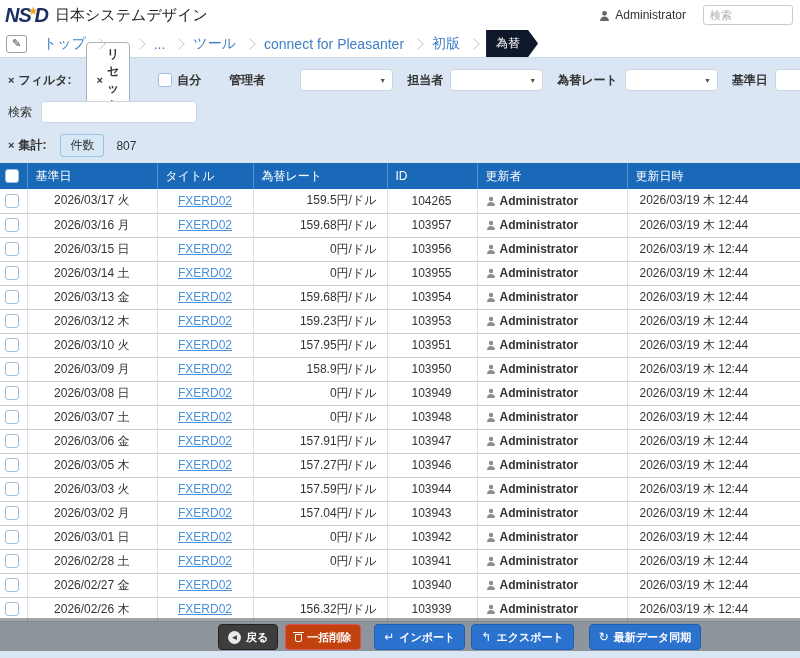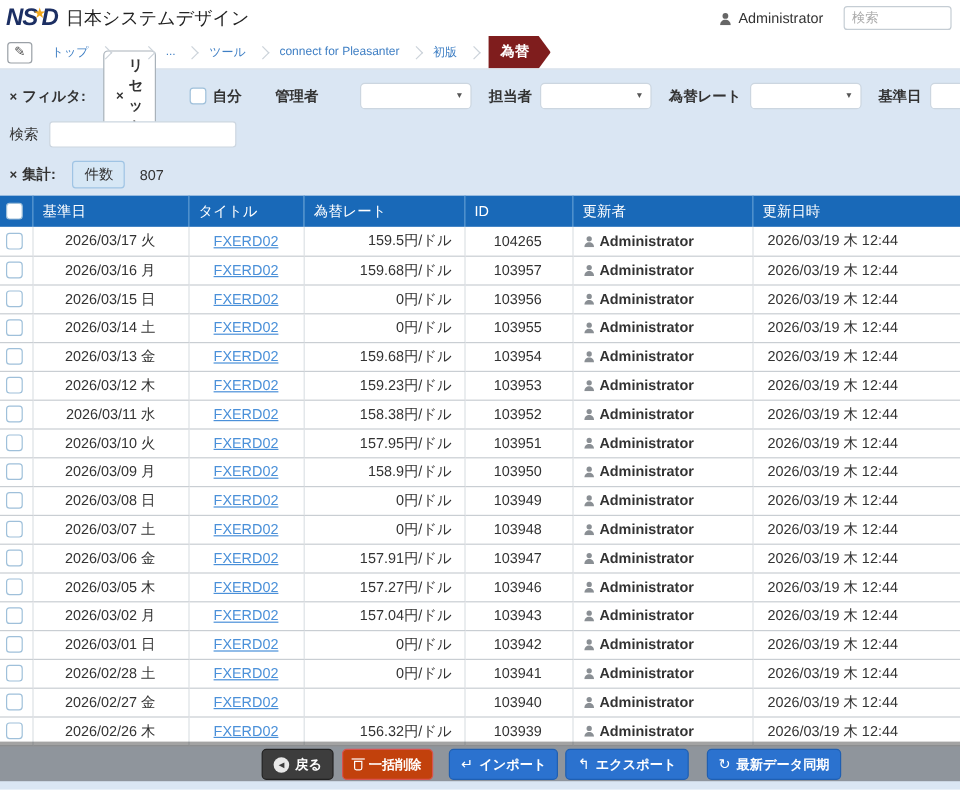--- a/index.html
+++ b/index.html
@@ -14,23 +14,23 @@
   .topbar { height:30px; background:#fff; display:flex; align-items:center; padding:0 5px; }
   .logo { display:flex; align-items:flex-end; font-style:italic; font-weight:bold; font-size:20px; color:#1c2f63; letter-spacing:-1px; line-height:1; }
   .logo .star { color:#f2a71b; font-size:12px; margin:0 -3px 8px -3px; font-style:normal; }
   .brand-name { font-size:15px; color:#222; margin-left:7px; }
   .user-area { margin-left:auto; display:flex; align-items:center; gap:5px; font-size:12px; color:#333; }
   .search-top { width:90px; height:20px; border:1px solid #c5cdd4; border-radius:3px; font-size:11px; padding:0 6px; margin-left:12px; margin-right:2px; font-family:inherit; color:#333; background:#fff; }
   .search-top::placeholder { color:#aaa; }
   
   .breadcrumb { height:28px; background:#fff; display:flex; align-items:center; padding:0 6px; border-bottom:1px solid #cdd9e6; }
   .edit-btn { width:21px; height:18px; border:1px solid #9aa0a6; border-radius:3px; background:#fff; display:flex; align-items:center; justify-content:center; font-size:11px; color:#444; margin-right:6px; cursor:pointer; }
-  .crumb { color:#3f7fc4; font-size:10px; margin:0 10px; cursor:pointer; white-space:nowrap; }
+  .crumb { color:#3f7fc4; font-size:14px; margin:0 10px; cursor:pointer; white-space:nowrap; }
   .chev { width:8px; height:8px; border-top:1px solid #ccd3da; border-right:1px solid #ccd3da; transform:rotate(45deg); flex:none; }
-  .pennant { background:#7f1d1d; color:#fff; font-size:12px; font-weight:bold; padding:5px 18px 5px 10px; margin-left:8px;
+  .pennant { background:#0f172a; color:#fff; font-size:12px; font-weight:normal; padding:5px 18px 5px 10px; margin-left:8px;
     clip-path:polygon(0 0, calc(100% - 10px) 0, 100% 50%, calc(100% - 10px) 100%, 0 100%); }
   
   .filter-row { display:flex; align-items:center; margin:10px 0 0 8px; font-size:12px; height:24px; }
   .lbl { font-weight:bold; color:#333; white-space:nowrap; }
   .x-icon { font-weight:bold; font-size:11px; margin-right:4px; }
   .reset-btn { background:#fff; border:1px solid #a9b2ba; border-radius:4px; font-size:12px; font-weight:bold; color:#333; padding:3px 10px; margin-left:14px; display:flex; align-items:center; gap:4px; cursor:pointer; }
   .checkbox { width:14px; height:14px; border:1px solid #9fc0da; border-radius:3px; background:#fff; flex:none; cursor:pointer; }
   .self-box { margin-left:28px; }
   .self-lbl { margin-left:5px; }
   .filter-field { display:flex; align-items:center; }
@@ -261,34 +261,20 @@
         <td class="c-updater"><svg width="10" height="10" viewBox="0 0 10 10">
             <circle cx="5" cy="3" r="2.2" fill="#8a8f94"></circle>
             <path d="M1 10c0-2.6 1.8-4.1 4-4.1s4 1.5 4 4.1z" fill="#8a8f94"></path>
           </svg><span>Administrator</span></td>
         <td class="c-updated">2026/03/19 木 12:44</td>
       </tr>
       <tr>
         <td class="cb-cell">
           <div class="checkbox"></div>
         </td>
-        <td class="c-date">2026/03/11 水</td>
-        <td class="c-title"><a>FXERD02</a></td>
-        <td class="c-rate">158.38円/ドル</td>
-        <td class="c-id">103952</td>
-        <td class="c-updater"><svg width="10" height="10" viewBox="0 0 10 10">
-            <circle cx="5" cy="3" r="2.2" fill="#8a8f94"></circle>
-            <path d="M1 10c0-2.6 1.8-4.1 4-4.1s4 1.5 4 4.1z" fill="#8a8f94"></path>
-          </svg><span>Administrator</span></td>
-        <td class="c-updated">2026/03/19 木 12:44</td>
-      </tr>
-      <tr>
-        <td class="cb-cell">
-          <div class="checkbox"></div>
-        </td>
         <td class="c-date">2026/03/10 火</td>
         <td class="c-title"><a>FXERD02</a></td>
         <td class="c-rate">157.95円/ドル</td>
         <td class="c-id">103951</td>
         <td class="c-updater"><svg width="10" height="10" viewBox="0 0 10 10">
             <circle cx="5" cy="3" r="2.2" fill="#8a8f94"></circle>
             <path d="M1 10c0-2.6 1.8-4.1 4-4.1s4 1.5 4 4.1z" fill="#8a8f94"></path>
           </svg><span>Administrator</span></td>
         <td class="c-updated">2026/03/19 木 12:44</td>
       </tr>
@@ -349,20 +335,34 @@
         <td class="c-updated">2026/03/19 木 12:44</td>
       </tr>
       <tr>
         <td class="cb-cell">
           <div class="checkbox"></div>
         </td>
         <td class="c-date">2026/03/05 木</td>
         <td class="c-title"><a>FXERD02</a></td>
         <td class="c-rate">157.27円/ドル</td>
         <td class="c-id">103946</td>
+        <td class="c-updater"><svg width="10" height="10" viewBox="0 0 10 10">
+            <circle cx="5" cy="3" r="2.2" fill="#8a8f94"></circle>
+            <path d="M1 10c0-2.6 1.8-4.1 4-4.1s4 1.5 4 4.1z" fill="#8a8f94"></path>
+          </svg><span>Administrator</span></td>
+        <td class="c-updated">2026/03/19 木 12:44</td>
+      </tr>
+      <tr>
+        <td class="cb-cell">
+          <div class="checkbox"></div>
+        </td>
+        <td class="c-date">2026/03/03 火</td>
+        <td class="c-title"><a>FXERD02</a></td>
+        <td class="c-rate">157.59円/ドル</td>
+        <td class="c-id">103944</td>
         <td class="c-updater"><svg width="10" height="10" viewBox="0 0 10 10">
             <circle cx="5" cy="3" r="2.2" fill="#8a8f94"></circle>
             <path d="M1 10c0-2.6 1.8-4.1 4-4.1s4 1.5 4 4.1z" fill="#8a8f94"></path>
           </svg><span>Administrator</span></td>
         <td class="c-updated">2026/03/19 木 12:44</td>
       </tr>
       <tr>
         <td class="cb-cell">
           <div class="checkbox"></div>
         </td>

